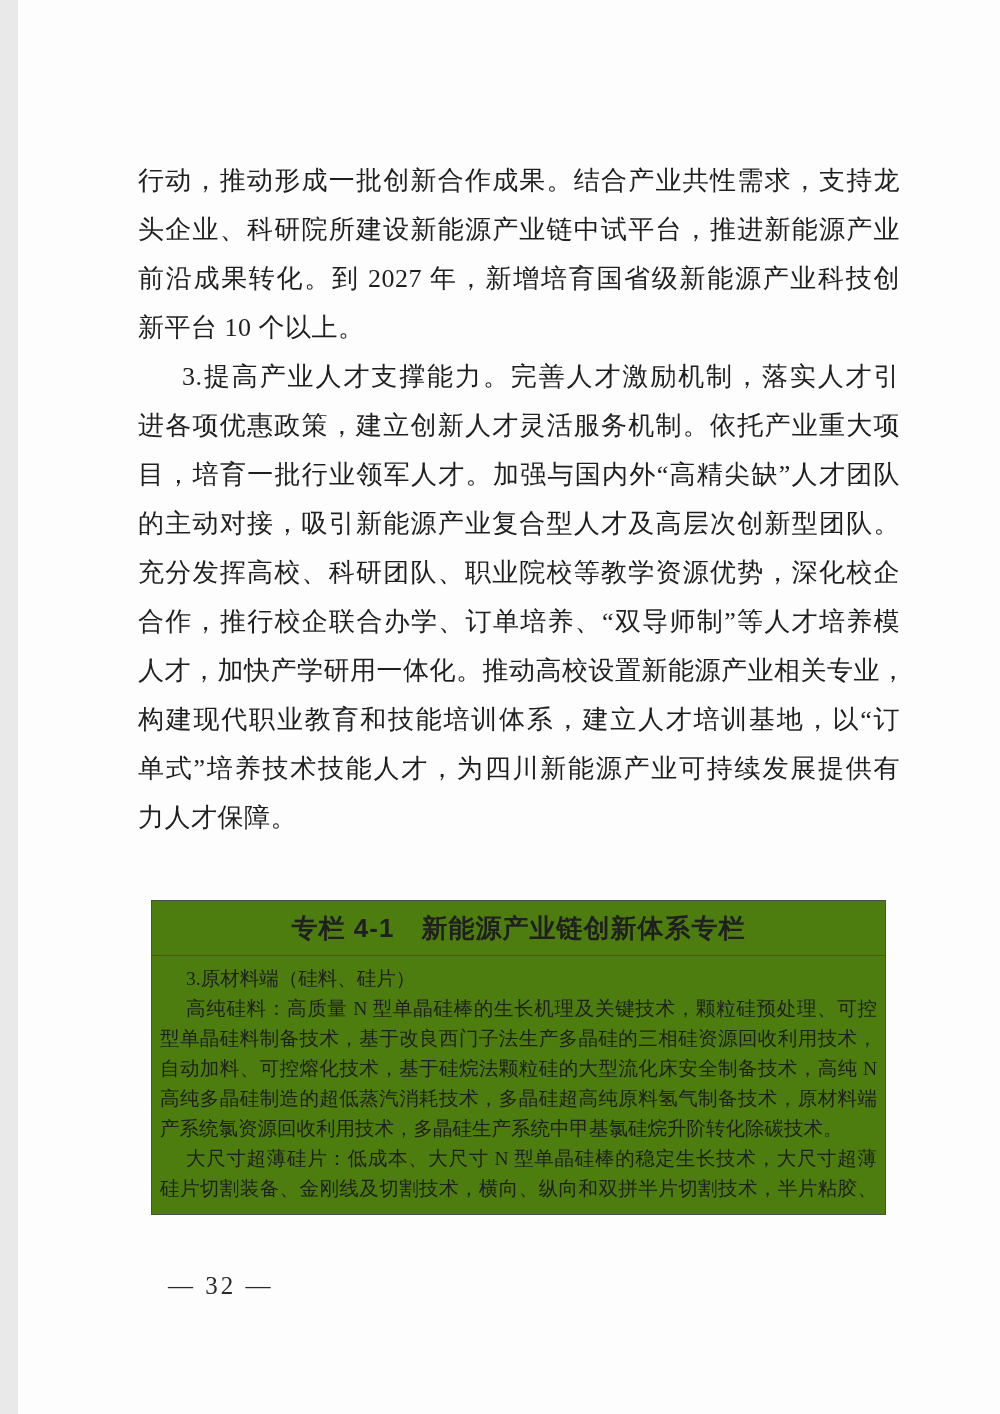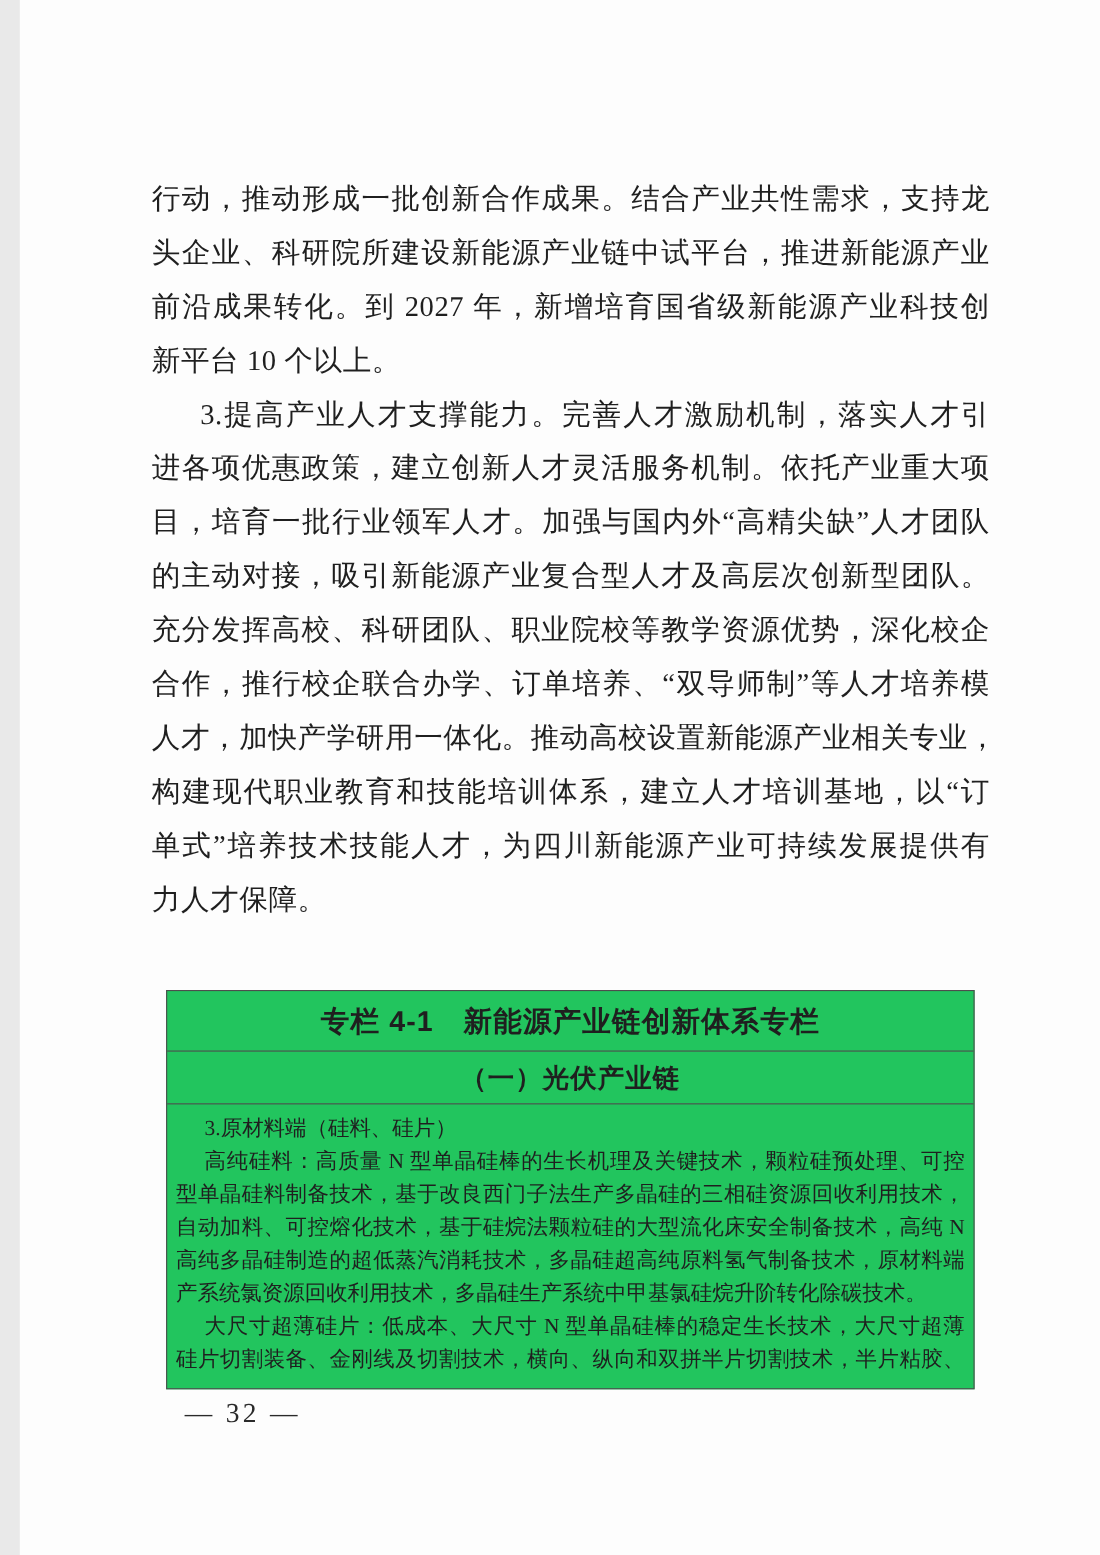--- a/index.html
+++ b/index.html
@@ -32,21 +32,21 @@
     white-space: nowrap;
   }
   .bline.short { text-align-last: left; white-space: normal; }
   .bline.ind { text-indent: 44px; }
   
   .panel {
     position: absolute;
     left: 133px; top: 900px; width: 735px;
     border: 1.5px solid #4d4d4d;
     box-sizing: border-box;
-    background: #22c55e;
+    background: #4d7c0f;
   }
   .panel-title {
     height: 54px;
     border-bottom: 1.5px solid #4d4d4d;
     display: flex; align-items: center; justify-content: center;
     font-family: "Liberation Sans", "DejaVu Sans", sans-serif;
     font-weight: bold;
     font-size: 26px;
     letter-spacing: 1px;
   }
@@ -101,21 +101,20 @@
     <div class="bline">充分发挥高校、科研团队、职业院校等教学资源优势，深化校企</div>
     <div class="bline">合作，推行校企联合办学、订单培养、“双导师制”等人才培养模</div>
     <div class="bline">人才，加快产学研用一体化。推动高校设置新能源产业相关专业，</div>
     <div class="bline">构建现代职业教育和技能培训体系，建立人才培训基地，以“订</div>
     <div class="bline">单式”培养技术技能人才，为四川新能源产业可持续发展提供有</div>
     <div class="bline short">力人才保障。</div>
   </div>
 
   <div class="panel">
     <div class="panel-title">专栏 4-1　新能源产业链创新体系专栏</div>
-    <div class="panel-subtitle">（一）光伏产业链</div>
     <div class="panel-content">
       <div class="pline ind short">3.原材料端（硅料、硅片）</div>
       <div class="pline ind">高纯硅料：高质量 N 型单晶硅棒的生长机理及关键技术，颗粒硅预处理、可控</div>
       <div class="pline">型单晶硅料制备技术，基于改良西门子法生产多晶硅的三相硅资源回收利用技术，</div>
       <div class="pline">自动加料、可控熔化技术，基于硅烷法颗粒硅的大型流化床安全制备技术，高纯 N</div>
       <div class="pline">高纯多晶硅制造的超低蒸汽消耗技术，多晶硅超高纯原料氢气制备技术，原材料端</div>
       <div class="pline short">产系统氯资源回收利用技术，多晶硅生产系统中甲基氯硅烷升阶转化除碳技术。</div>
       <div class="pline ind">大尺寸超薄硅片：低成本、大尺寸 N 型单晶硅棒的稳定生长技术，大尺寸超薄</div>
       <div class="pline">硅片切割装备、金刚线及切割技术，横向、纵向和双拼半片切割技术，半片粘胶、</div>
     </div>

